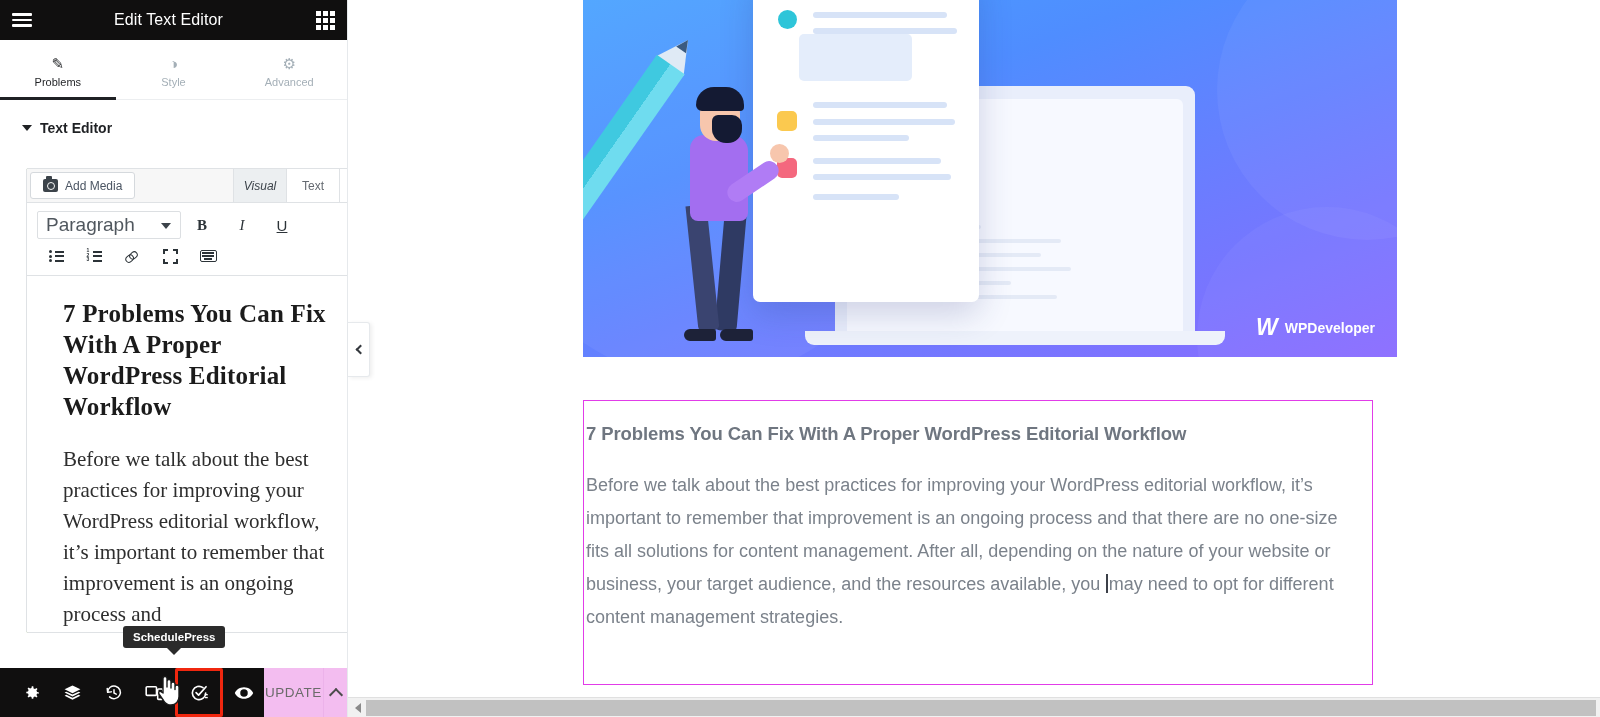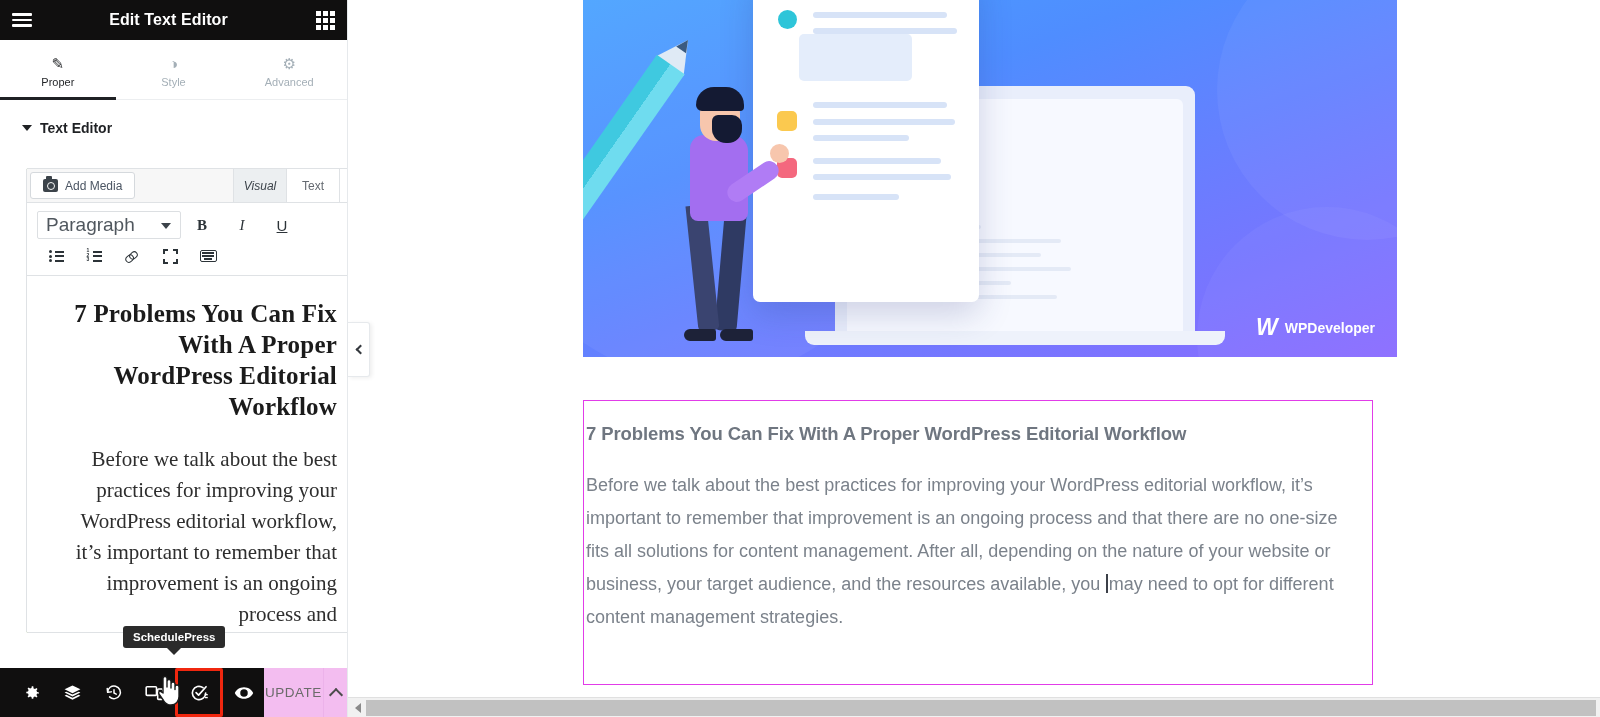--- a/index.html
+++ b/index.html
@@ -29,21 +29,21 @@
   }
   #hamburger {
     width: 44px; height: 40px;
     display: flex; flex-direction: column;
     justify-content: center; align-items: center; gap: 3px;
     cursor: pointer;
   }
   #hamburger span { display:block; width: 20px; height: 2.5px; background: #ffffff; border-radius: 1px; }
   #panel-title {
     flex: 1; text-align: center;
-    color: #ffffff; font-size: 16px; font-weight: 700;
+    color: #ffffff; font-size: 16px; font-weight: 400;
     letter-spacing: .1px;
     margin-left: -10px;
   }
   #widgets-grid {
     width: 44px; height: 40px;
     display: flex; align-items: center; justify-content: center;
     cursor: pointer;
   }
   #widgets-grid .g {
     display: grid; grid-template-columns: repeat(3, 5px);
@@ -84,21 +84,20 @@
     border-top: 6px solid #1f2124;
   }
 
   
   #wp-editor {
     margin: 18px 26px 0 26px;
     border: 1px solid #dfe2e5;
     border-radius: 2px;
     background: #84cc16;
     width: 352px;
-    text-align: right;
   }
   #media-row {
     display: flex; align-items: stretch;
     height: 34px;
     background: #f7f7f7;
     border-bottom: 1px solid #dfe2e5;
     position: relative;
   }
   #add-media {
     display: flex; align-items: center; gap: 7px;
@@ -469,21 +468,21 @@
             <i></i>
             <i></i>
             <i></i>
           </div>
       </div>
     </div>
 
     <div id="panel-tabs">
       <div class="ptab active">
         <span class="ticon">✎</span>
-        <span>Proper</span>
+        <span>Problems</span>
       </div>
       <div class="ptab">
         <span class="ticon">◑</span>
         <span>Style</span>
       </div>
       <div class="ptab">
         <span class="ticon">⚙</span>
         <span>Advanced</span>
       </div>
     </div>

